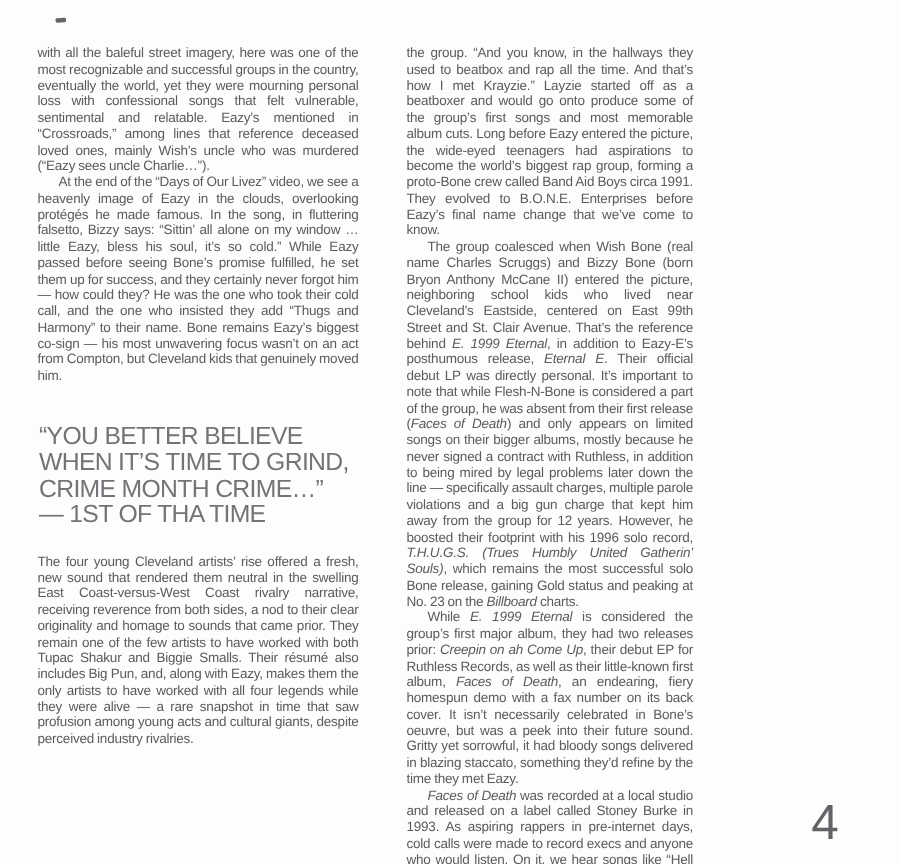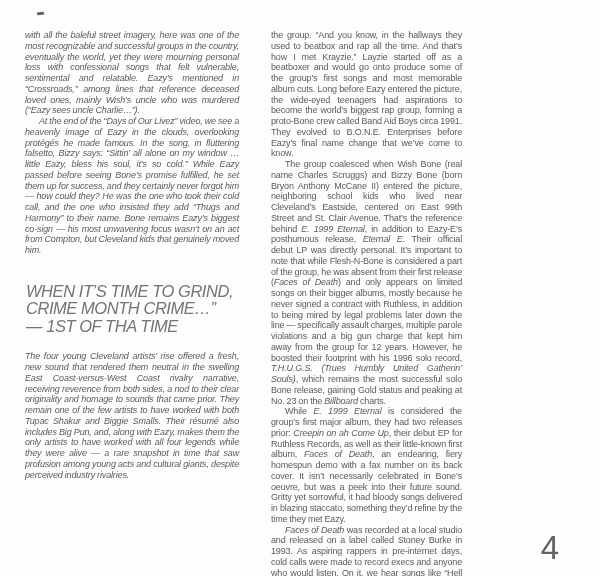--- a/index.html
+++ b/index.html
@@ -18,21 +18,21 @@
   .col {
     position: absolute;
     top: 30px;
     font-size: 9px;
     line-height: 10.75px;
     color: #5a5b5d;
     text-align: justify;
     letter-spacing: -0.15px;
     word-spacing: -0.3px;
   }
-  .col-left  { left: 25px;  width: 214px; font-style: italic; }
+  .col-left  { left: 25px;  width: 214px; }
   .col-right { left: 271px; width: 191px; }
   .para { margin: 0; }
   .para.indent { text-indent: 14px; }
   .it { font-style: italic; }
   .pullquote {
     margin: 27px 0 16px 1px;
     font-size: 16.5px;
     line-height: 17.5px;
     letter-spacing: -0.45px;
     color: #737477;
@@ -68,20 +68,21 @@
 
 <div class="page">
   <div class="speck"></div>
 
   <div class="col col-left">
     <div>
         <p class="para"><span>with all the baleful street imagery, here was one of the most recognizable and successful groups in the country, eventually the world, yet they were mourning personal loss with confessional songs that felt vulnerable, sentimental and relatable. Eazy’s mentioned in “Crossroads,” among lines that reference deceased loved ones, mainly Wish’s uncle who was murdered (“Eazy sees uncle Charlie…”).</span></p>
         <p class="para indent"><span>At the end of the “Days of Our Livez” video, we see a heavenly image of Eazy in the clouds, overlooking protégés he made famous. In the song, in fluttering falsetto, Bizzy says: “Sittin’ all alone on my window … little Eazy, bless his soul, it’s so cold.” While Eazy passed before seeing Bone’s promise fulfilled, he set them up for success, and they certainly never forgot him — how could they? He was the one who took their cold call, and the one who insisted they add “Thugs and Harmony” to their name. Bone remains Eazy’s biggest co-sign — his most unwavering focus wasn’t on an act from Compton, but Cleveland kids that genuinely moved him.</span></p>
       </div>
     <div class="pullquote">
+        <div class="pq-line">“YOU BETTER BELIEVE</div>
         <div class="pq-line">WHEN IT’S TIME TO GRIND,</div>
         <div class="pq-line">CRIME MONTH CRIME…”</div>
         <div class="pq-line">— 1ST OF THA TIME</div>
       </div>
     <div>
         <p class="para"><span>The four young Cleveland artists’ rise offered a fresh, new sound that rendered them neutral in the swelling East Coast-versus-West Coast rivalry narrative, receiving reverence from both sides, a nod to their clear originality and homage to sounds that came prior. They remain one of the few artists to have worked with both Tupac Shakur and Biggie Smalls. Their résumé also includes Big Pun, and, along with Eazy, makes them the only artists to have worked with all four legends while they were alive — a rare snapshot in time that saw profusion among young acts and cultural giants, despite perceived industry rivalries.</span></p>
       </div>
   </div>
 
   <div class="col col-right">

